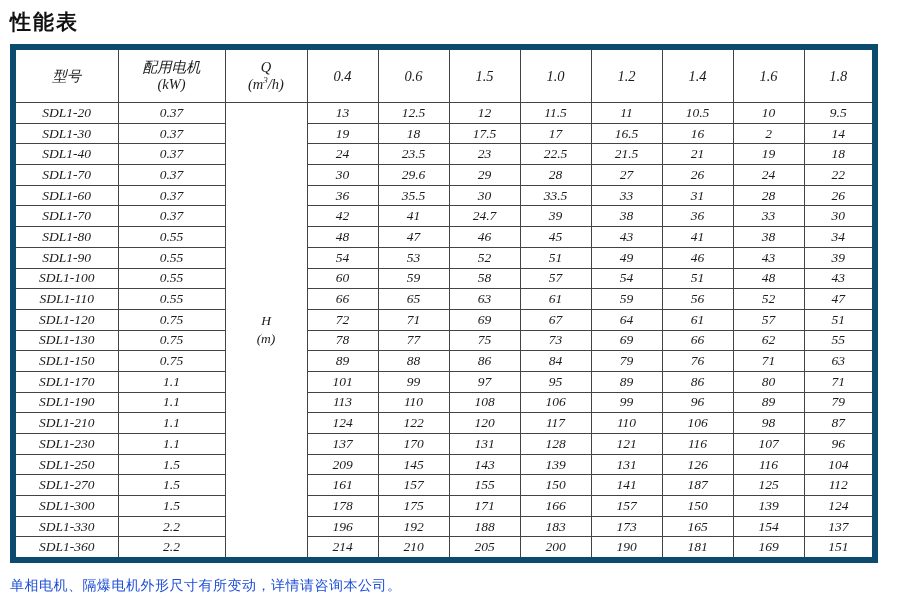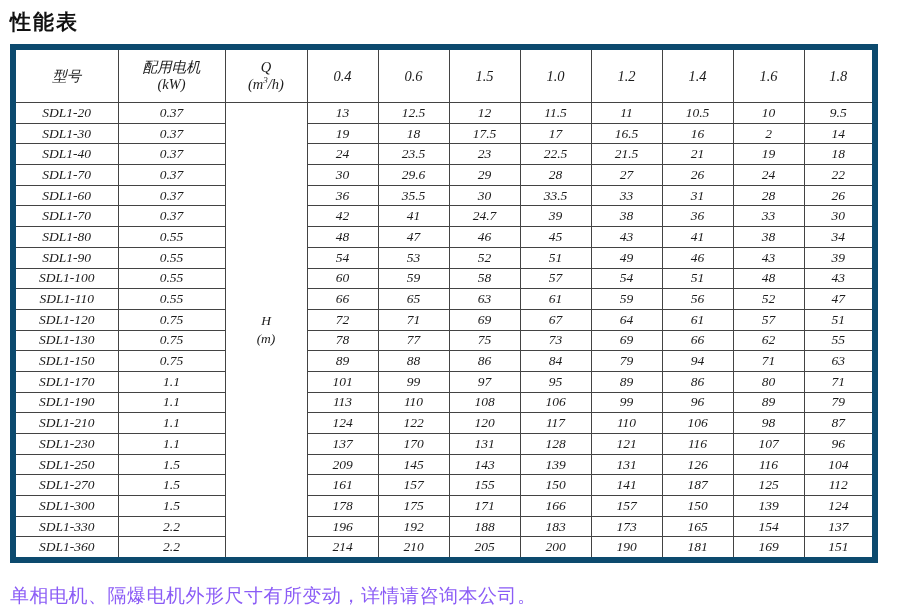--- a/index.html
+++ b/index.html
@@ -57,23 +57,23 @@
   .col-motor  { width: 107px; }
   .col-q      { width: 82px; }
   .col-flow   { width: 71px; }
   .hdr-two-line div { line-height: 1.2; }
   sup { font-size: 9px; vertical-align: super; line-height: 0; }
   td.h-cell {
     font-size: 14px;
     line-height: 1.35;
   }
   .footnote {
-    margin: 20px 0 0 0;
-    font-size: 19px;
-    color: #8b5cf6;
+    margin: 14px 0 0 0;
+    font-size: 14px;
+    color: #1d4ed8;
     letter-spacing: 0.5px;
     font-family: "Liberation Serif", "DejaVu Serif", serif;
   }
 </style>
 </head>
 <body>
 
 <div class="page">
   <h1 class="page-title">性能表</h1>
 
@@ -264,21 +264,21 @@
           <td>55</td>
         </tr>
         <tr>
           <td>SDL1-150</td>
           <td>0.75</td>
           <td>89</td>
           <td>88</td>
           <td>86</td>
           <td>84</td>
           <td>79</td>
-          <td>94</td>
+          <td>76</td>
           <td>71</td>
           <td>63</td>
         </tr>
         <tr>
           <td>SDL1-170</td>
           <td>1.1</td>
           <td>101</td>
           <td>99</td>
           <td>97</td>
           <td>95</td>

